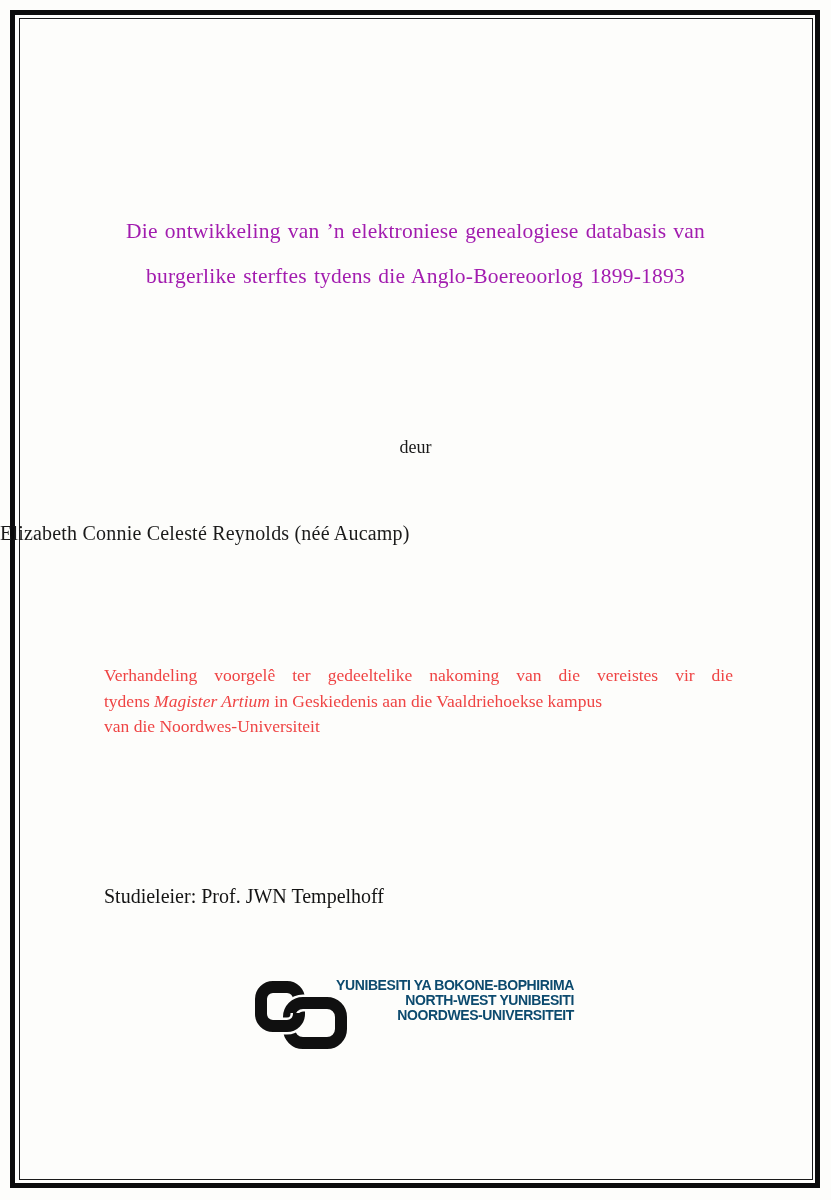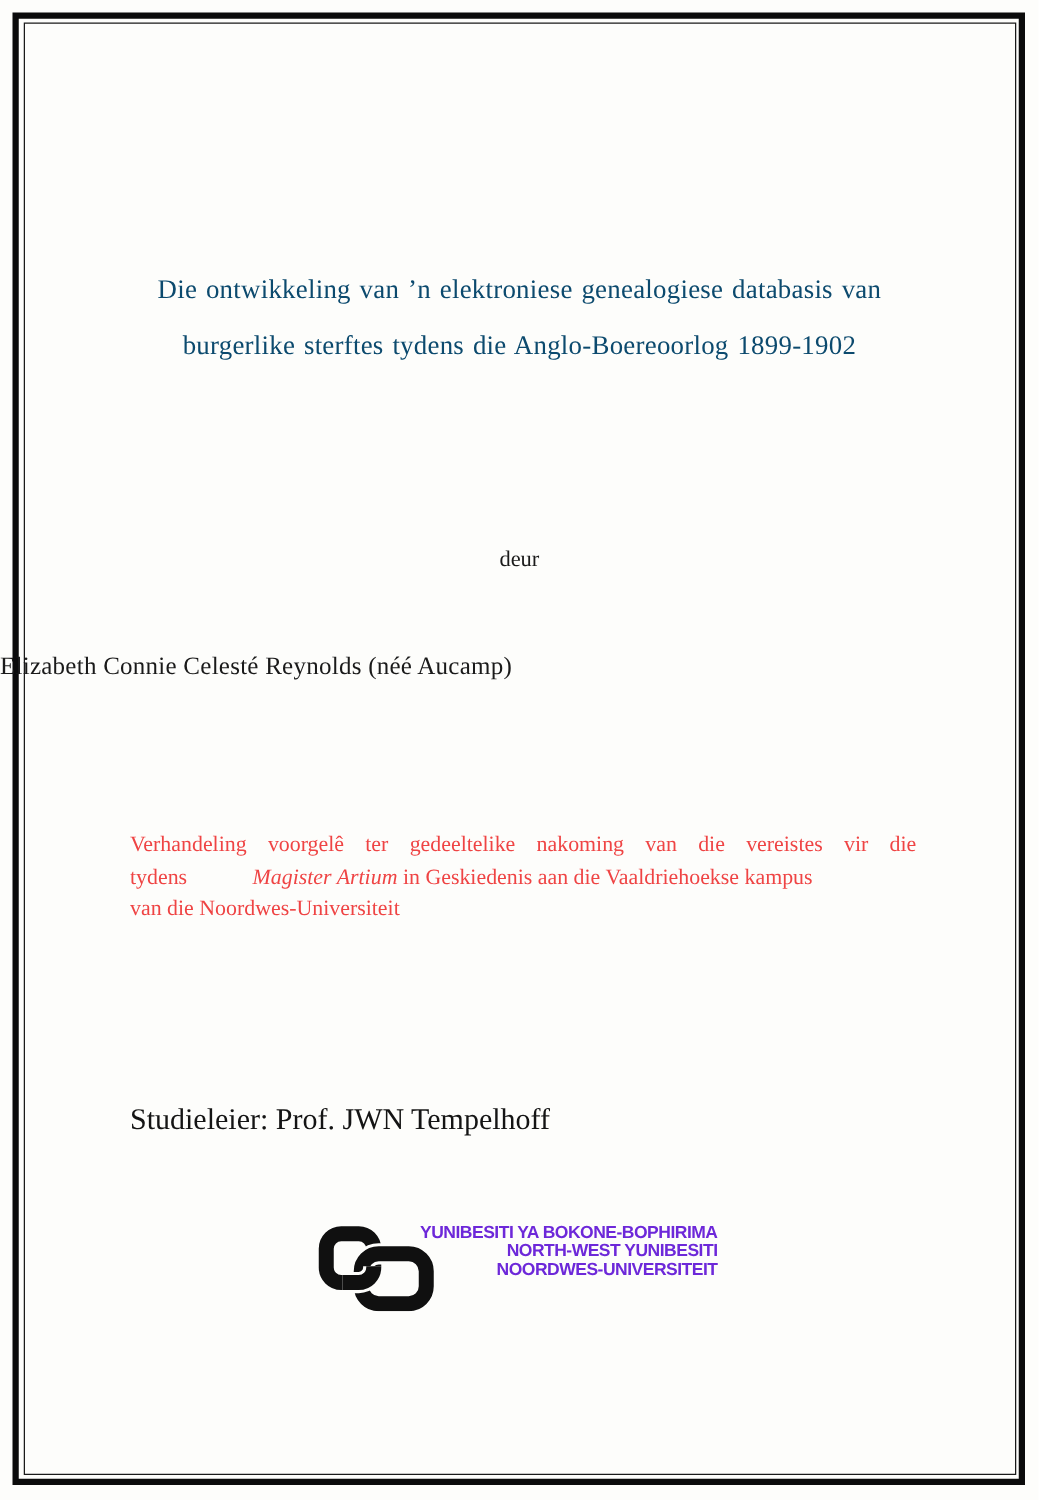--- a/index.html
+++ b/index.html
@@ -27,21 +27,21 @@
   }
 
   .title {
     position: absolute;
     left: 50px; right: 50px; top: 209px;
     text-align: center;
     font-size: 21.5px;
     line-height: 45px;
     letter-spacing: 0.2px;
     word-spacing: 1.5px;
-    color: #0c4a6e;
+    color: #a21caf;
     white-space: nowrap;
   }
 
   .byline {
     position: absolute;
     left: 0; right: 0; top: 436px;
     text-align: center;
     font-size: 18px;
     line-height: 22px;
   }
@@ -61,26 +61,26 @@
     width: 629px;
     font-size: 17.5px;
     line-height: 25.5px;
     color: #ef4444;
   }
   .st-line1 {
     text-align: justify;
     text-align-last: justify;
     white-space: normal;
   }
-  .it { font-style: italic; margin-left: 48px; }
+  .it { font-style: italic; }
 
   .supervisor {
     position: absolute;
     left: 104px; top: 885px;
-    font-size: 24px;
+    font-size: 20px;
     line-height: 23px;
     color: #141414;
     text-align: center;
   }
 
   .logo {
     position: absolute;
     left: 252px; top: 977px;
     width: 330px; height: 78px;
   }
@@ -88,35 +88,35 @@
   .logo-text {
     position: absolute;
     left: 66px; top: 1px;
     width: 256px;
     text-align: right;
     font-family: "Liberation Sans", sans-serif;
     font-size: 14px;
     font-weight: 600;
     line-height: 15.2px;
     letter-spacing: -0.4px;
-    color: #6d28d9;
+    color: #0c4a6e;
     white-space: nowrap;
   }
 </style>
 </head>
 <body>
 
 <div class="page">
 
   <div class="frame-outer"></div>
   <div class="frame-inner"></div>
 
   <div class="title">
     <div>Die ontwikkeling van ’n elektroniese genealogiese databasis van</div>
-    <div>burgerlike sterftes tydens die Anglo-Boereoorlog 1899-1902</div>
+    <div>burgerlike sterftes tydens die Anglo-Boereoorlog 1899-1893</div>
   </div>
 
   <div class="byline">deur</div>
 
   <div class="author">Elizabeth Connie Celesté Reynolds (néé Aucamp)</div>
 
   <div class="statement">
     <div class="st-line1">Verhandeling voorgelê ter gedeeltelike nakoming van die vereistes vir die</div>
     <div class="st-line2"><span>tydens </span><span class="it">Magister Artium</span><span> in Geskiedenis aan die Vaaldriehoekse kampus</span></div>
     <div class="st-line3">van die Noordwes-Universiteit</div>

